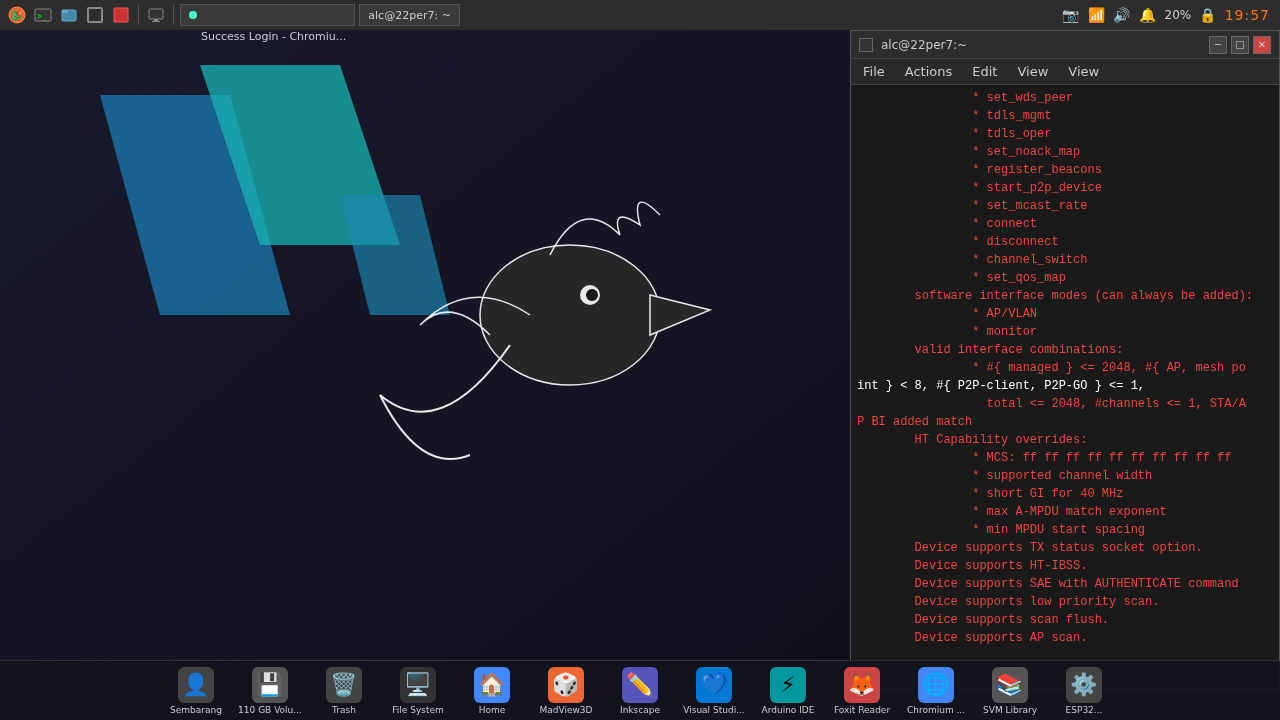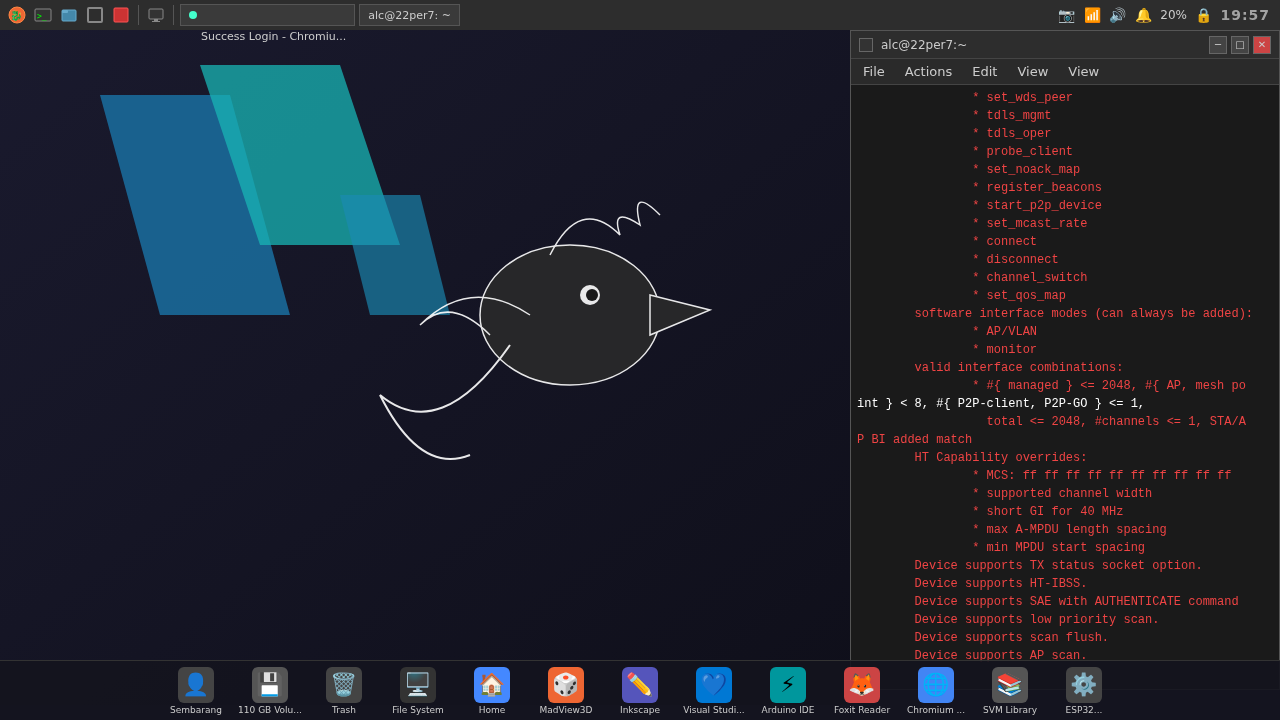--- a/index.html
+++ b/index.html
@@ -112,22 +112,22 @@
       align-items: center;
       justify-content: flex-end;
       padding-right: 10px;
       gap: 8px;
       color: #ccc;
       font-size: 12px;
     }
 
     .time-display {
       font-size: 14px;
-      font-weight: bold;
-      color: #a3a3a3;
+      font-weight: normal;
+      color: #f97316;
       letter-spacing: 1px;
     }
 
     
     #taskbar-bottom {
       position: absolute;
       bottom: 0;
       left: 0;
       width: 1280px;
       height: 60px;
@@ -378,42 +378,41 @@
       <span class="menu-item">File</span>
       <span class="menu-item">Actions</span>
       <span class="menu-item">Edit</span>
       <span class="menu-item">View</span>
       <span class="menu-item">View</span>
     </div>
     <div id="terminal-content">
     <div class="term-line">                * set_wds_peer</div>
         <div class="term-line">                * tdls_mgmt</div>
         <div class="term-line">                * tdls_oper</div>
-        <div class="term-line">                * probe_client</div>
         <div class="term-line">                * set_noack_map</div>
         <div class="term-line">                * register_beacons</div>
         <div class="term-line">                * start_p2p_device</div>
         <div class="term-line">                * set_mcast_rate</div>
         <div class="term-line">                * connect</div>
         <div class="term-line">                * disconnect</div>
         <div class="term-line">                * channel_switch</div>
         <div class="term-line">                * set_qos_map</div>
         <div class="term-line">        software interface modes (can always be added):</div>
         <div class="term-line">                * AP/VLAN</div>
         <div class="term-line">                * monitor</div>
         <div class="term-line">        valid interface combinations:</div>
         <div class="term-line">                * #{ managed } &lt;= 2048, #{ AP, mesh po</div>
         <div class="term-line" style="color: rgb(255, 255, 255);">int } &lt; 8, #{ P2P-client, P2P-GO } &lt;= 1,</div>
         <div class="term-line">                  total &lt;= 2048, #channels &lt;= 1, STA/A</div>
         <div class="term-line">P BI added match</div>
         <div class="term-line">        HT Capability overrides:</div>
         <div class="term-line">                * MCS: ff ff ff ff ff ff ff ff ff ff</div>
         <div class="term-line">                * supported channel width</div>
         <div class="term-line">                * short GI for 40 MHz</div>
-        <div class="term-line">                * max A-MPDU length spacing</div>
+        <div class="term-line">                * max A-MPDU match exponent</div>
         <div class="term-line">                * min MPDU start spacing</div>
         <div class="term-line">        Device supports TX status socket option.</div>
         <div class="term-line">        Device supports HT-IBSS.</div>
         <div class="term-line">        Device supports SAE with AUTHENTICATE command</div>
         <div class="term-line">        Device supports low priority scan.</div>
         <div class="term-line">        Device supports scan flush.</div>
         <div class="term-line">        Device supports AP scan.</div>
       </div>
   </div>
 

